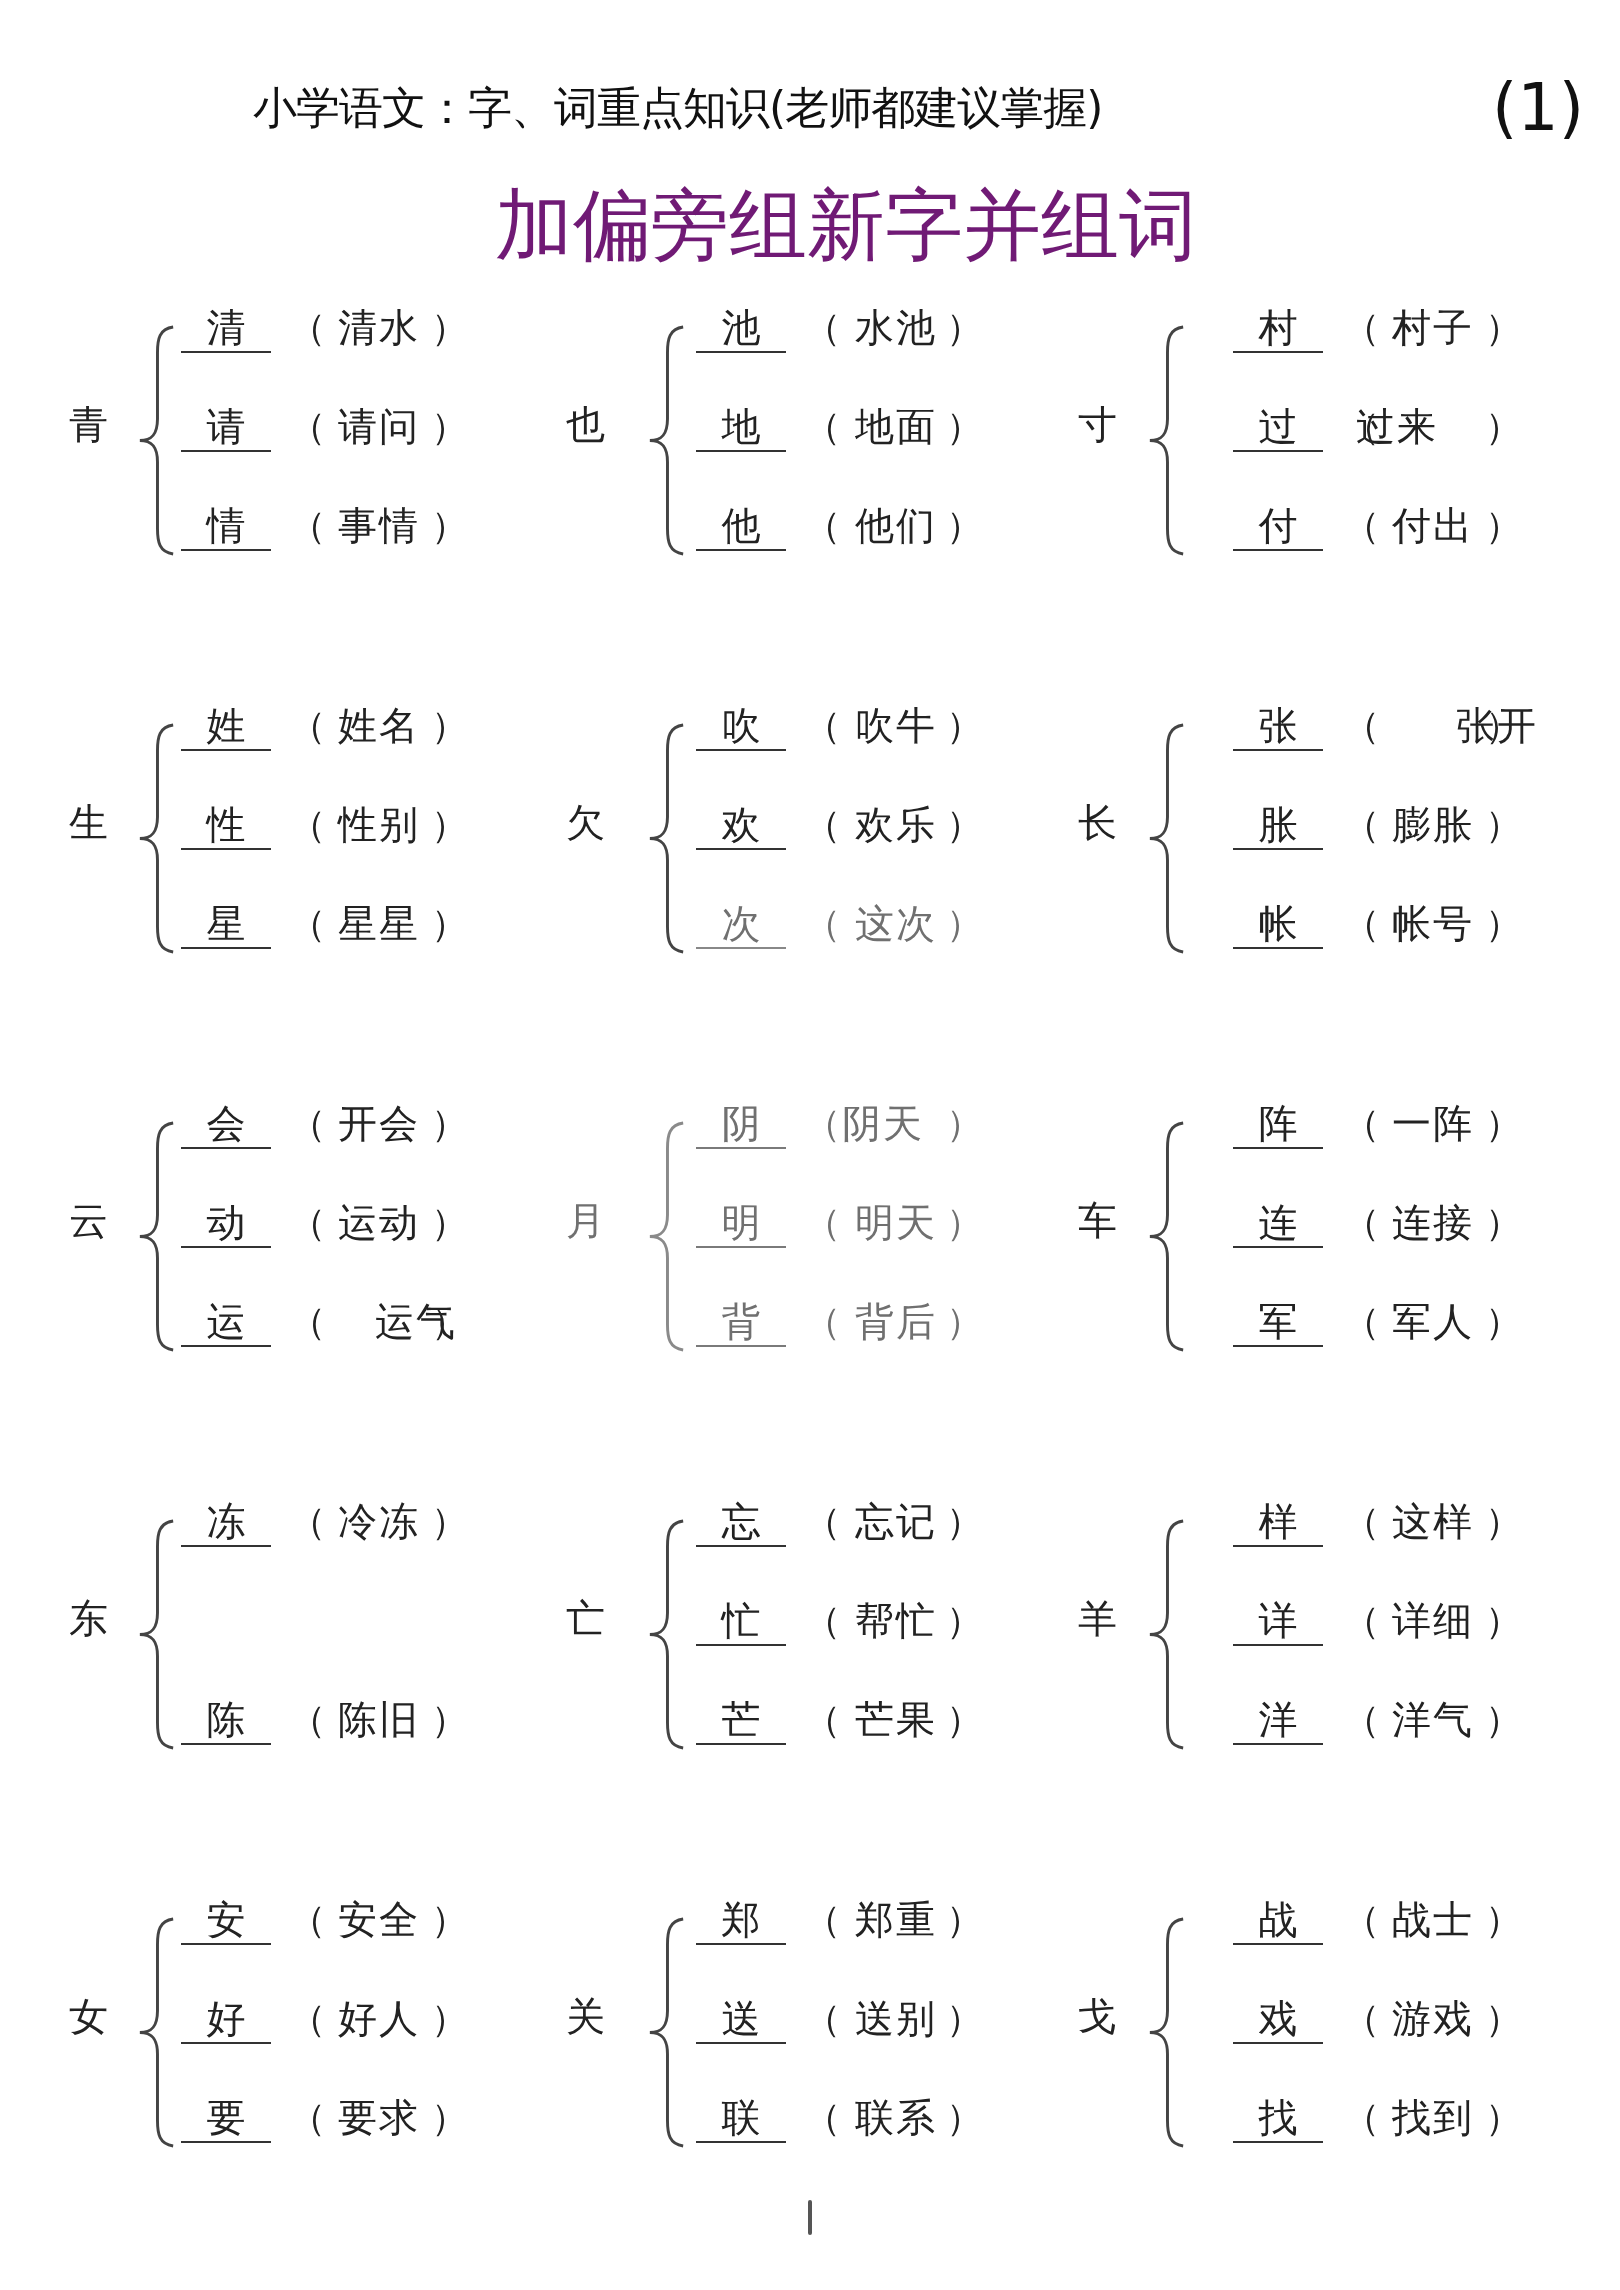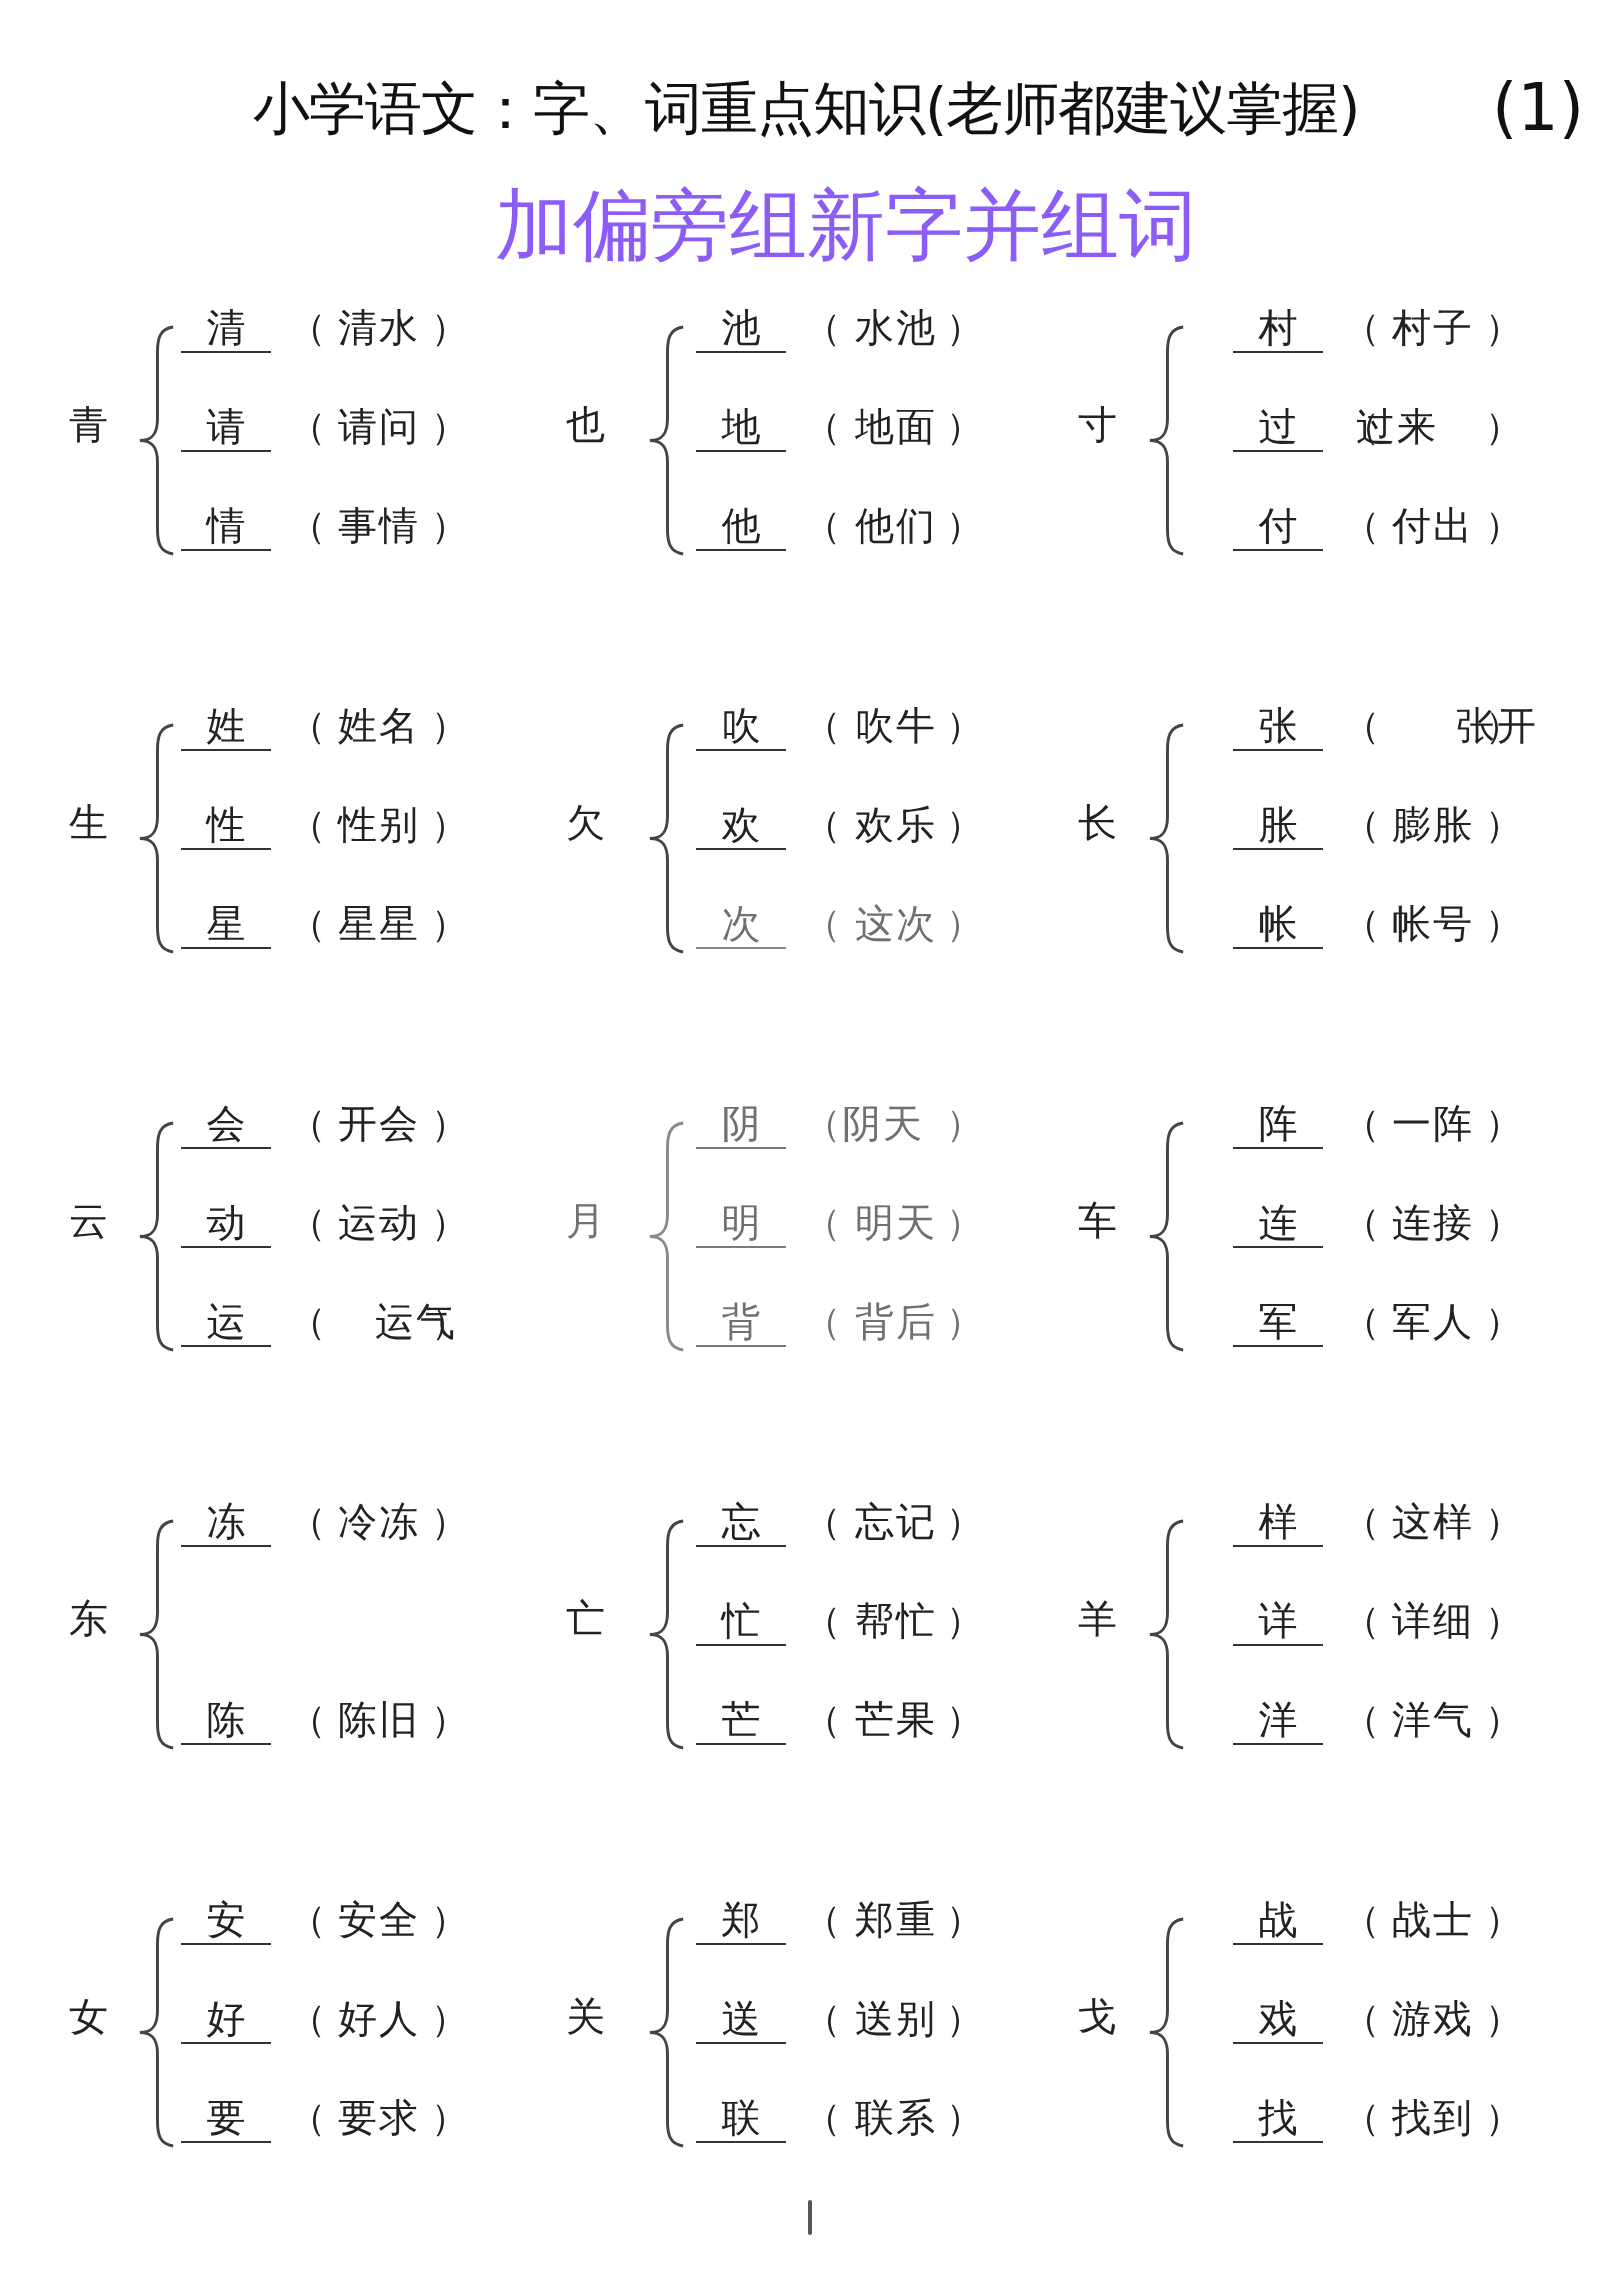--- a/index.html
+++ b/index.html
@@ -1,22 +1,22 @@
 <!DOCTYPE html>
 <html><head>
 <meta charset="utf-8">
 <style>
   html, body { margin:0; padding:0; background:#ffffff; }
   body { width:1620px; height:2291px; position:relative; overflow:hidden;
          font-family: "DejaVu Sans", "Liberation Sans", sans-serif; color:#222; }
-  .title { position:absolute; left:253px; top:69px; font-size:57px; line-height:78px;
+  .title { position:absolute; left:253px; top:69px; font-size:44px; line-height:78px;
            font-family: "DejaVu Sans", sans-serif; color:#111; white-space:nowrap; letter-spacing:-1px; }
   .page-num { position:absolute; left:1492px; top:67px; font-size:65px; line-height:82px; color:#111;
               font-family: "DejaVu Sans", sans-serif; }
-  .subtitle { position:absolute; left:495px; top:176px; font-size:78px; line-height:98px; color:#8b5cf6;
+  .subtitle { position:absolute; left:495px; top:176px; font-size:78px; line-height:98px; color:#701a75;
               font-family: "DejaVu Sans", sans-serif; white-space:nowrap; letter-spacing:0px; }
   .root { position:absolute; font-size:39px; line-height:43px;
           font-family: "DejaVu Serif", "Liberation Serif", serif; }
   .brace { position:absolute; width:49px; }
   .brace svg { display:block; width:100%; height:100%; overflow:visible; }
   .row { position:absolute; height:49px; left:0; width:510px; }
   .ans { position:absolute; top:0; font-size:39px; line-height:43px; text-align:center;
          font-family: "DejaVu Serif", "Liberation Serif", serif; border-bottom:2.9px solid #333; height:45px; }
   .paren { position:absolute; top:0; font-size:37px; line-height:43px;
            font-family: "DejaVu Serif", "Liberation Serif", serif; }

